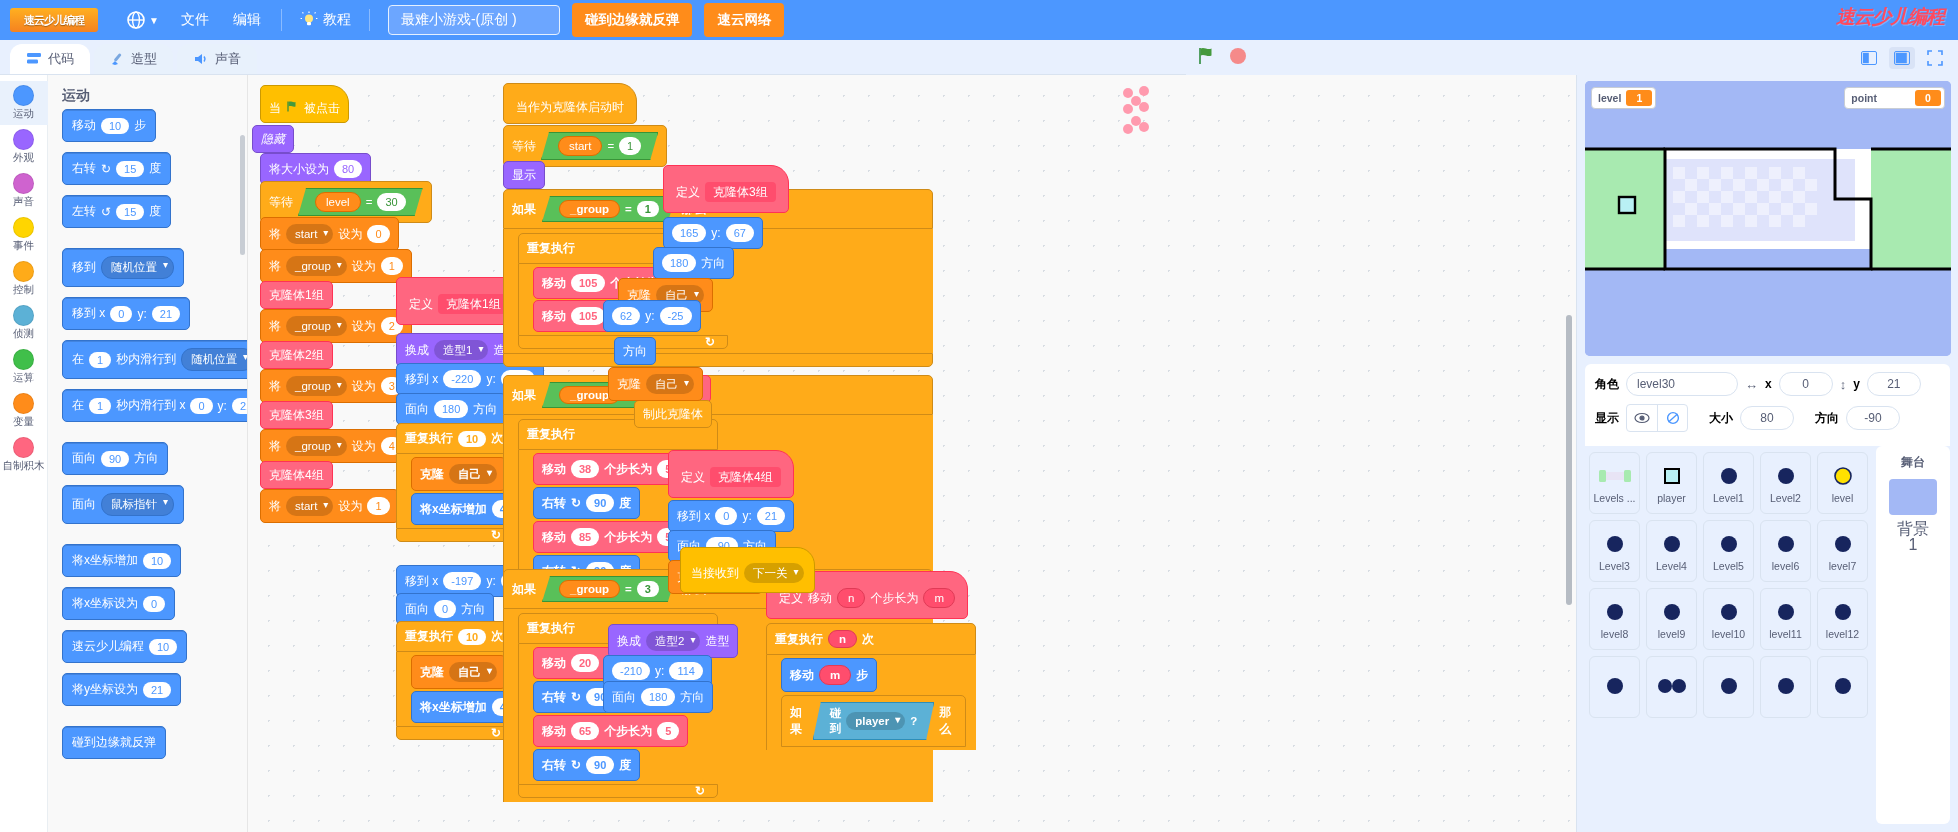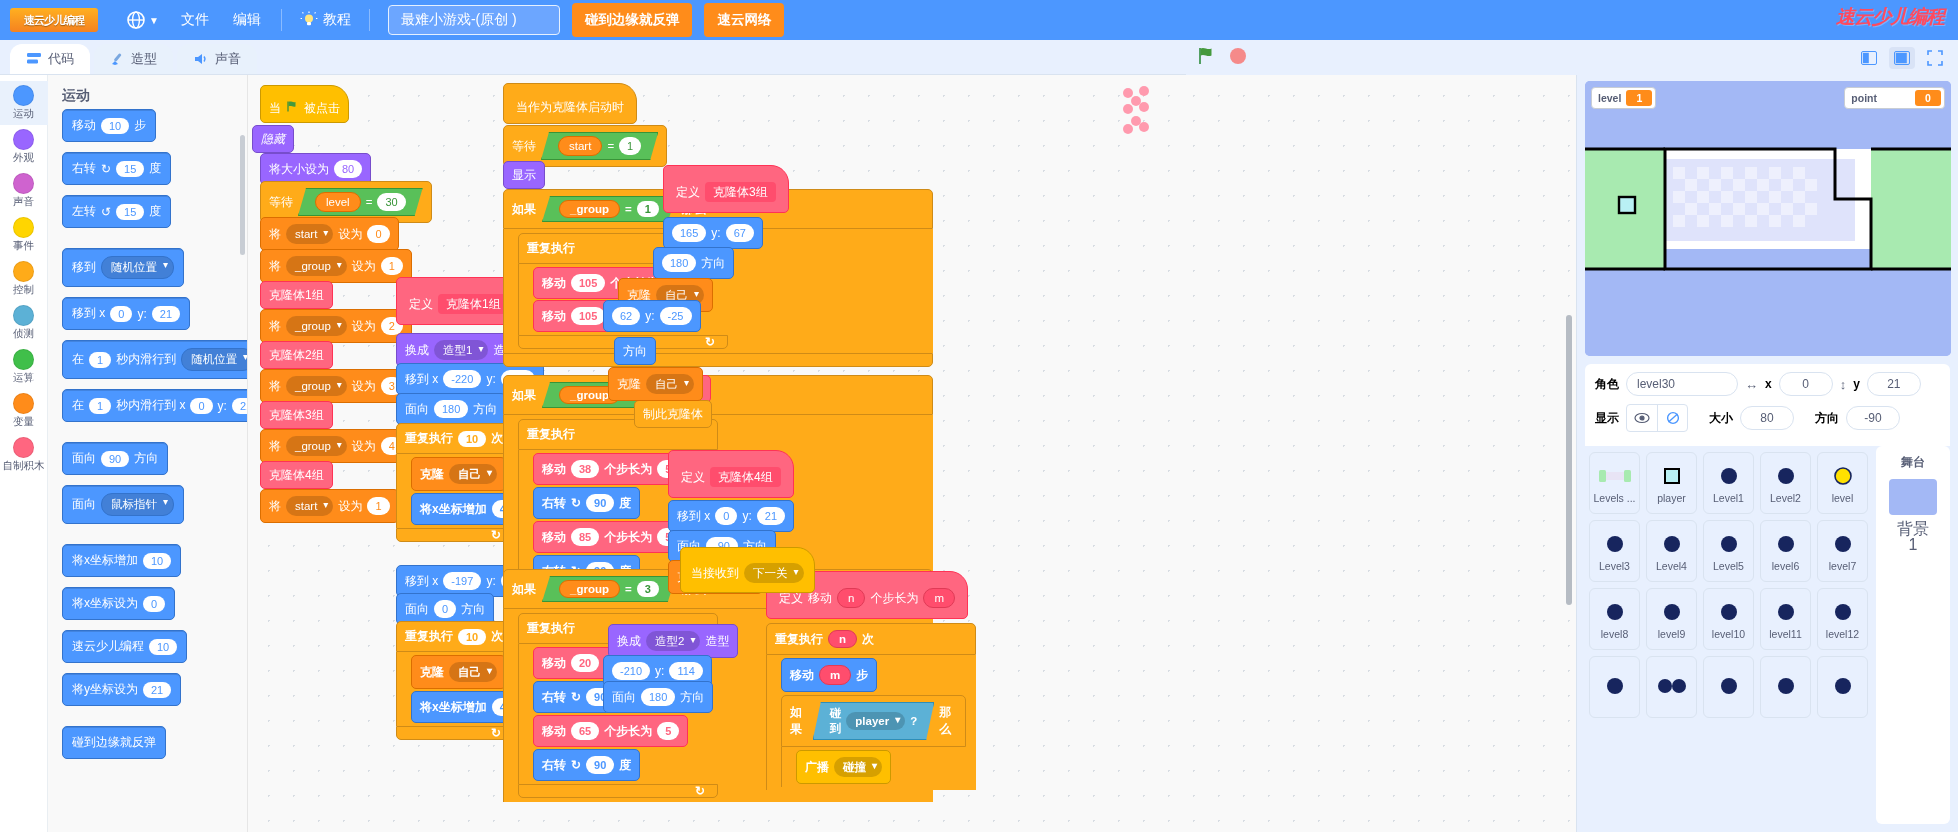--- a/index.html
+++ b/index.html
@@ -904,26 +904,20 @@
         </div>
         <div class="c-wrap" style="position:relative; left:0; top:0; width:185px; margin-top:3px;">
           <div class="c-body" style="border-radius:5px 5px 0 0; display:flex; align-items:center; gap:5px;">
             <span>如果</span>
             <span class="bool-hex" style="background:#5cb1d6;border-color:#2e8eb8;">
               <span>碰到</span>
               <span class="dd">player</span>
               <span>?</span>
             </span>
             <span>那么</span>
-          </div>
-          <div style="background:#ffab19; border-left:1px solid #cf8b17; padding:3px 0 3px 14px;">
-            <div class="blk b-events" style="position:relative;left:0;top:0;display:inline-flex;">
-              <span>广播</span>
-              <span class="dd">碰撞</span>
-            </div>
           </div>
         </div>
       </div>
     </div>
 
     <div style="position:absolute; left:870px; top:10px; width:52px; height:52px;">
       <svg width="52" height="52" viewBox="0 0 52 52">
         <circle cx="10" cy="8" r="5" fill="#ff9aae"></circle>
           <circle cx="26" cy="6" r="5" fill="#ff9aae"></circle>
         <circle cx="10" cy="24" r="5" fill="#ff9aae"></circle>

